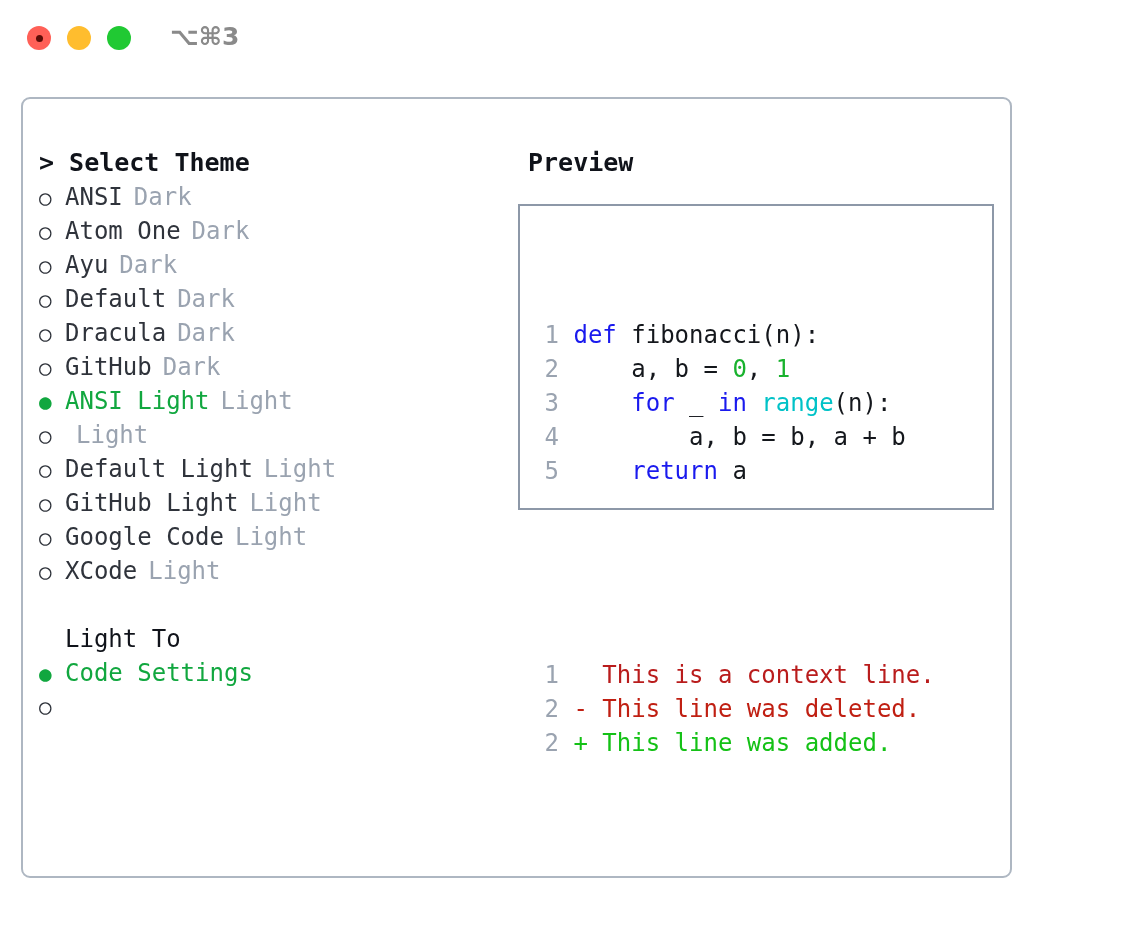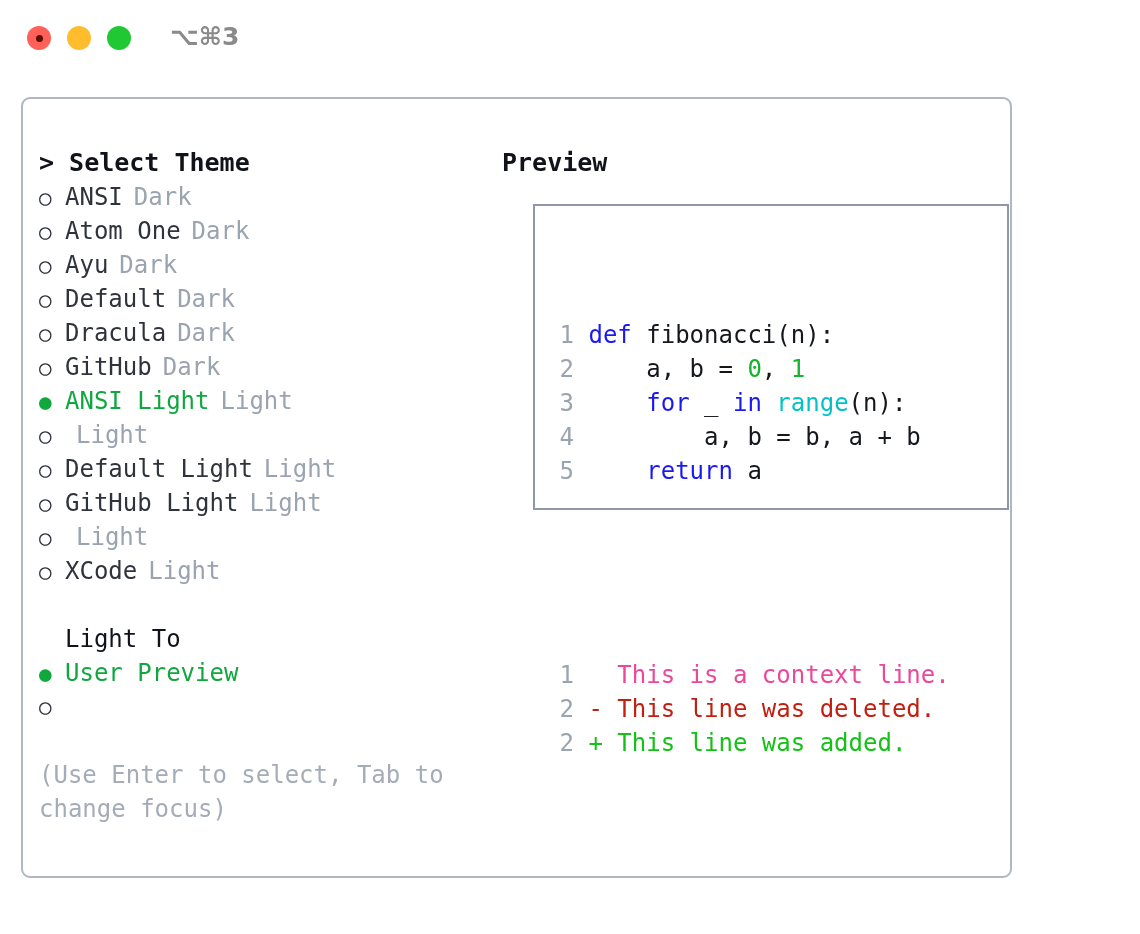--- a/index.html
+++ b/index.html
@@ -102,20 +102,21 @@
   .section-title {
     font-size: 25px;
     font-weight: bold;
     color: #10131a;
     line-height: 34px;
     white-space: pre;
   }
   .section-title.plain {
     font-weight: bold;
     color: #10131a;
+    margin-left: 26px;
   }
 
   
   .list { margin-top: 0px; }
   .row {
     display: flex;
     align-items: baseline;
     height: 34px;
     line-height: 34px;
     font-size: 24px;
@@ -150,21 +151,21 @@
     font-size: 24px;
     line-height: 34px;
     color: #a4acb8;
     width: 410px;
     white-space: pre-wrap;
   }
 
   
   .preview-box {
     position: absolute;
-    left: 31px;
+    left: 16px;
     top: 58px;
     width: 476px;
     height: 306px;
     border: 2px solid #8d98a8;
     box-sizing: border-box;
     background: #ffffff;
   }
   .code {
     position: absolute;
     left: 13px;
@@ -179,21 +180,21 @@
     text-align: right;
     color: #9aa3b0;
   }
   .gap { height: 34px; }
 
   .kw   { color: #1a1aee; }
   .fn   { color: #00c2c7; }
   .num  { color: #19b22e; }
   .plain-code { color: #14171c; }
 
-  .diff-ctx { color: #ec4899; margin-top: 22px; }
+  .diff-ctx { color: #b91c1c; margin-top: 22px; }
   .diff-del { color: #c01f12; }
   .diff-add { color: #14c116; text-align: right; }
 </style>
 </head>
 <body>
 
 <div class="window">
 
   <div class="titlebar">
     <div class="dots">
@@ -213,33 +214,32 @@
           <div class="row"><span class="marker">○</span><span class="label">ANSI</span><span class="tag">Dark</span></div>
           <div class="row"><span class="marker">○</span><span class="label">Atom One</span><span class="tag">Dark</span></div>
           <div class="row"><span class="marker">○</span><span class="label">Ayu</span><span class="tag">Dark</span></div>
           <div class="row"><span class="marker">○</span><span class="label">Default</span><span class="tag">Dark</span></div>
           <div class="row"><span class="marker">○</span><span class="label">Dracula</span><span class="tag">Dark</span></div>
           <div class="row"><span class="marker">○</span><span class="label">GitHub</span><span class="tag">Dark</span></div>
           <div class="row selected"><span class="marker">●</span><span class="label">ANSI Light</span><span class="tag">Light</span></div>
           <div class="row"><span class="marker">○</span><span class="tag">Light</span></div>
           <div class="row"><span class="marker">○</span><span class="label">Default Light</span><span class="tag">Light</span></div>
           <div class="row"><span class="marker">○</span><span class="label">GitHub Light</span><span class="tag">Light</span></div>
-          <div class="row"><span class="marker">○</span><span class="tag">Light</span></div>
+          <div class="row"><span class="marker">○</span><span class="label">Google Code</span><span class="tag">Light</span></div>
           <div class="row"><span class="marker">○</span><span class="label">XCode</span><span class="tag">Light</span></div>
         </div>
 
       <div class="apply-block">
         <div class="apply-title">Light To</div>
         <div id="apply-list">
-            <div class="row selected"><span class="marker">●</span><span class="label">User Preview</span></div>
+            <div class="row selected"><span class="marker">●</span><span class="label">Code Settings</span></div>
             <div class="row"><span class="marker">○</span></div>
           </div>
       </div>
 
-      <div class="hint">(Use Enter to select, Tab to change focus)</div>
     </div>
 
     <div class="right-col">
       <div class="section-title plain">Preview</div>
 
       <div class="preview-box">
         <div class="code">
           <div id="code-block"><div><span class="ln">1</span> <span class="kw">def</span><span class="plain-code"> fibonacci(n):</span></div><div><span class="ln">2</span> <span class="plain-code">    a, b = </span><span class="num">0</span><span class="plain-code">, </span><span class="num">1</span></div><div><span class="ln">3</span> <span class="plain-code">    </span><span class="kw">for</span><span class="plain-code"> _ </span><span class="kw">in</span><span class="plain-code"> </span><span class="fn">range</span><span class="plain-code">(n):</span></div><div><span class="ln">4</span> <span class="plain-code">        a, b = b, a + b</span></div><div><span class="ln">5</span> <span class="plain-code">    </span><span class="kw">return</span><span class="plain-code"> a</span></div></div>
           <div class="gap"></div>
           <div id="diff-block"><div><span class="ln">1</span><span class="diff-ctx">   This is a context line.</span></div><div><span class="ln">2</span><span class="diff-del"> - This line was deleted.</span></div><div><span class="ln">2</span><span class="diff-add"> + This line was added.</span></div></div>

